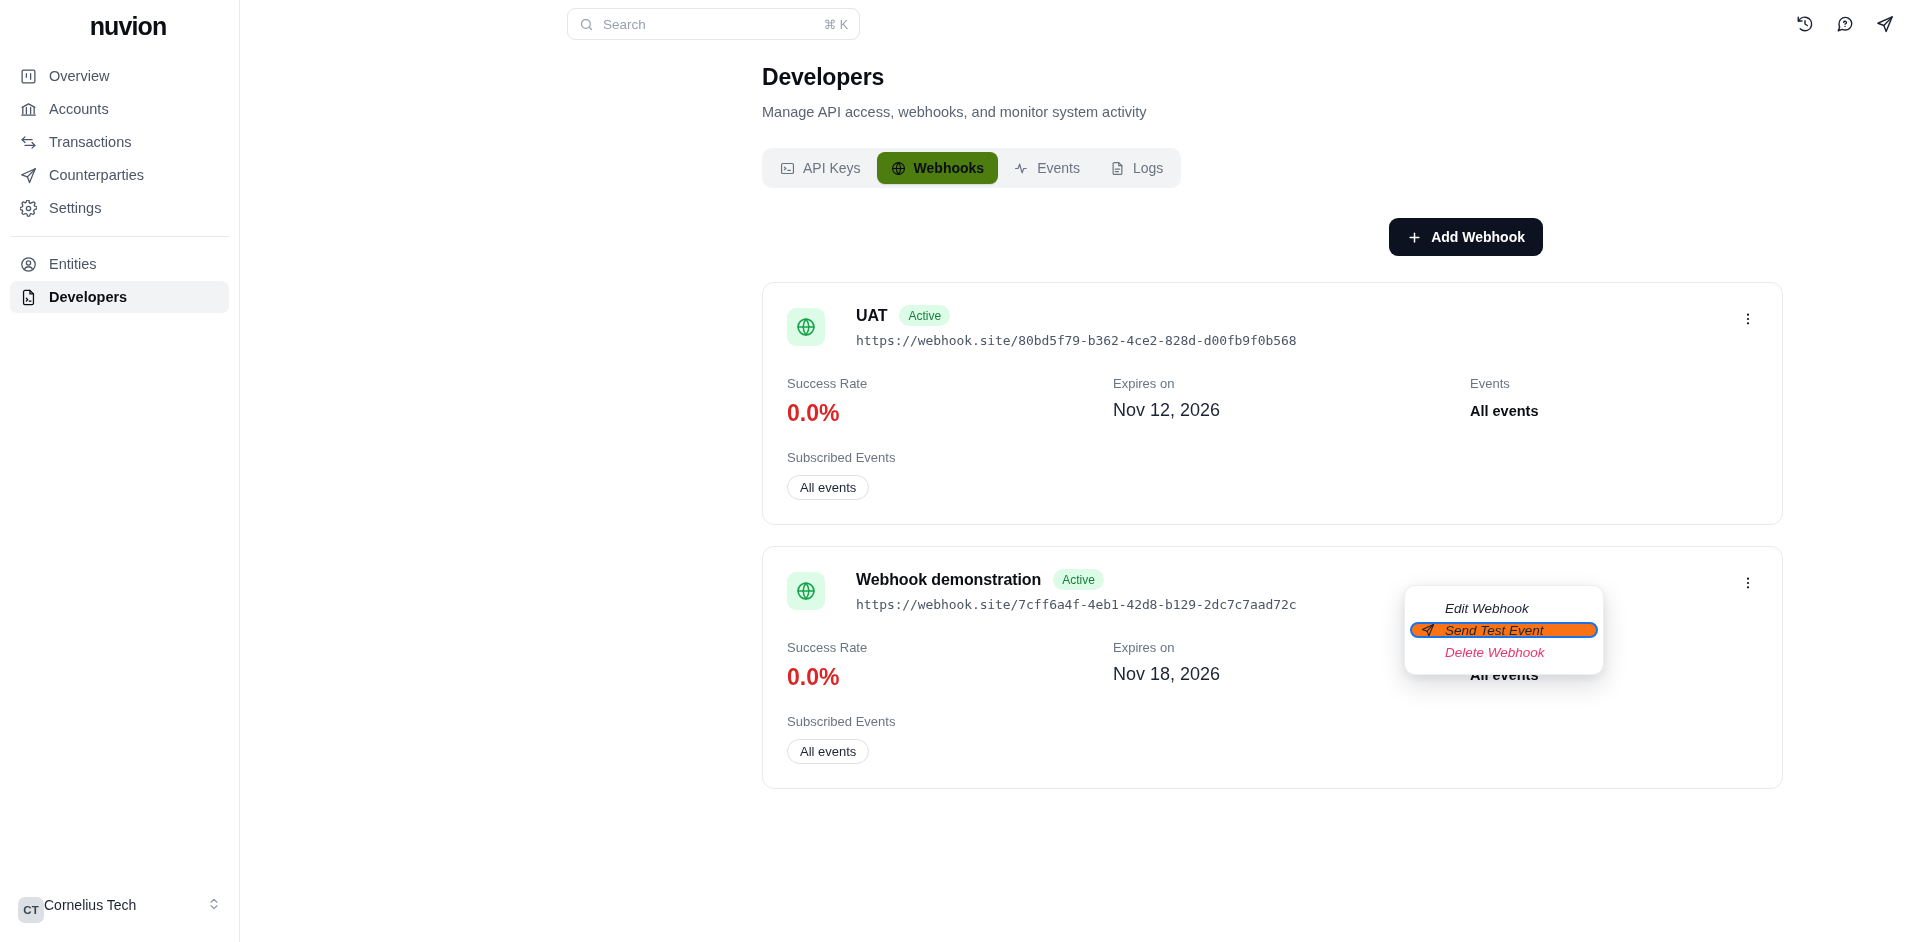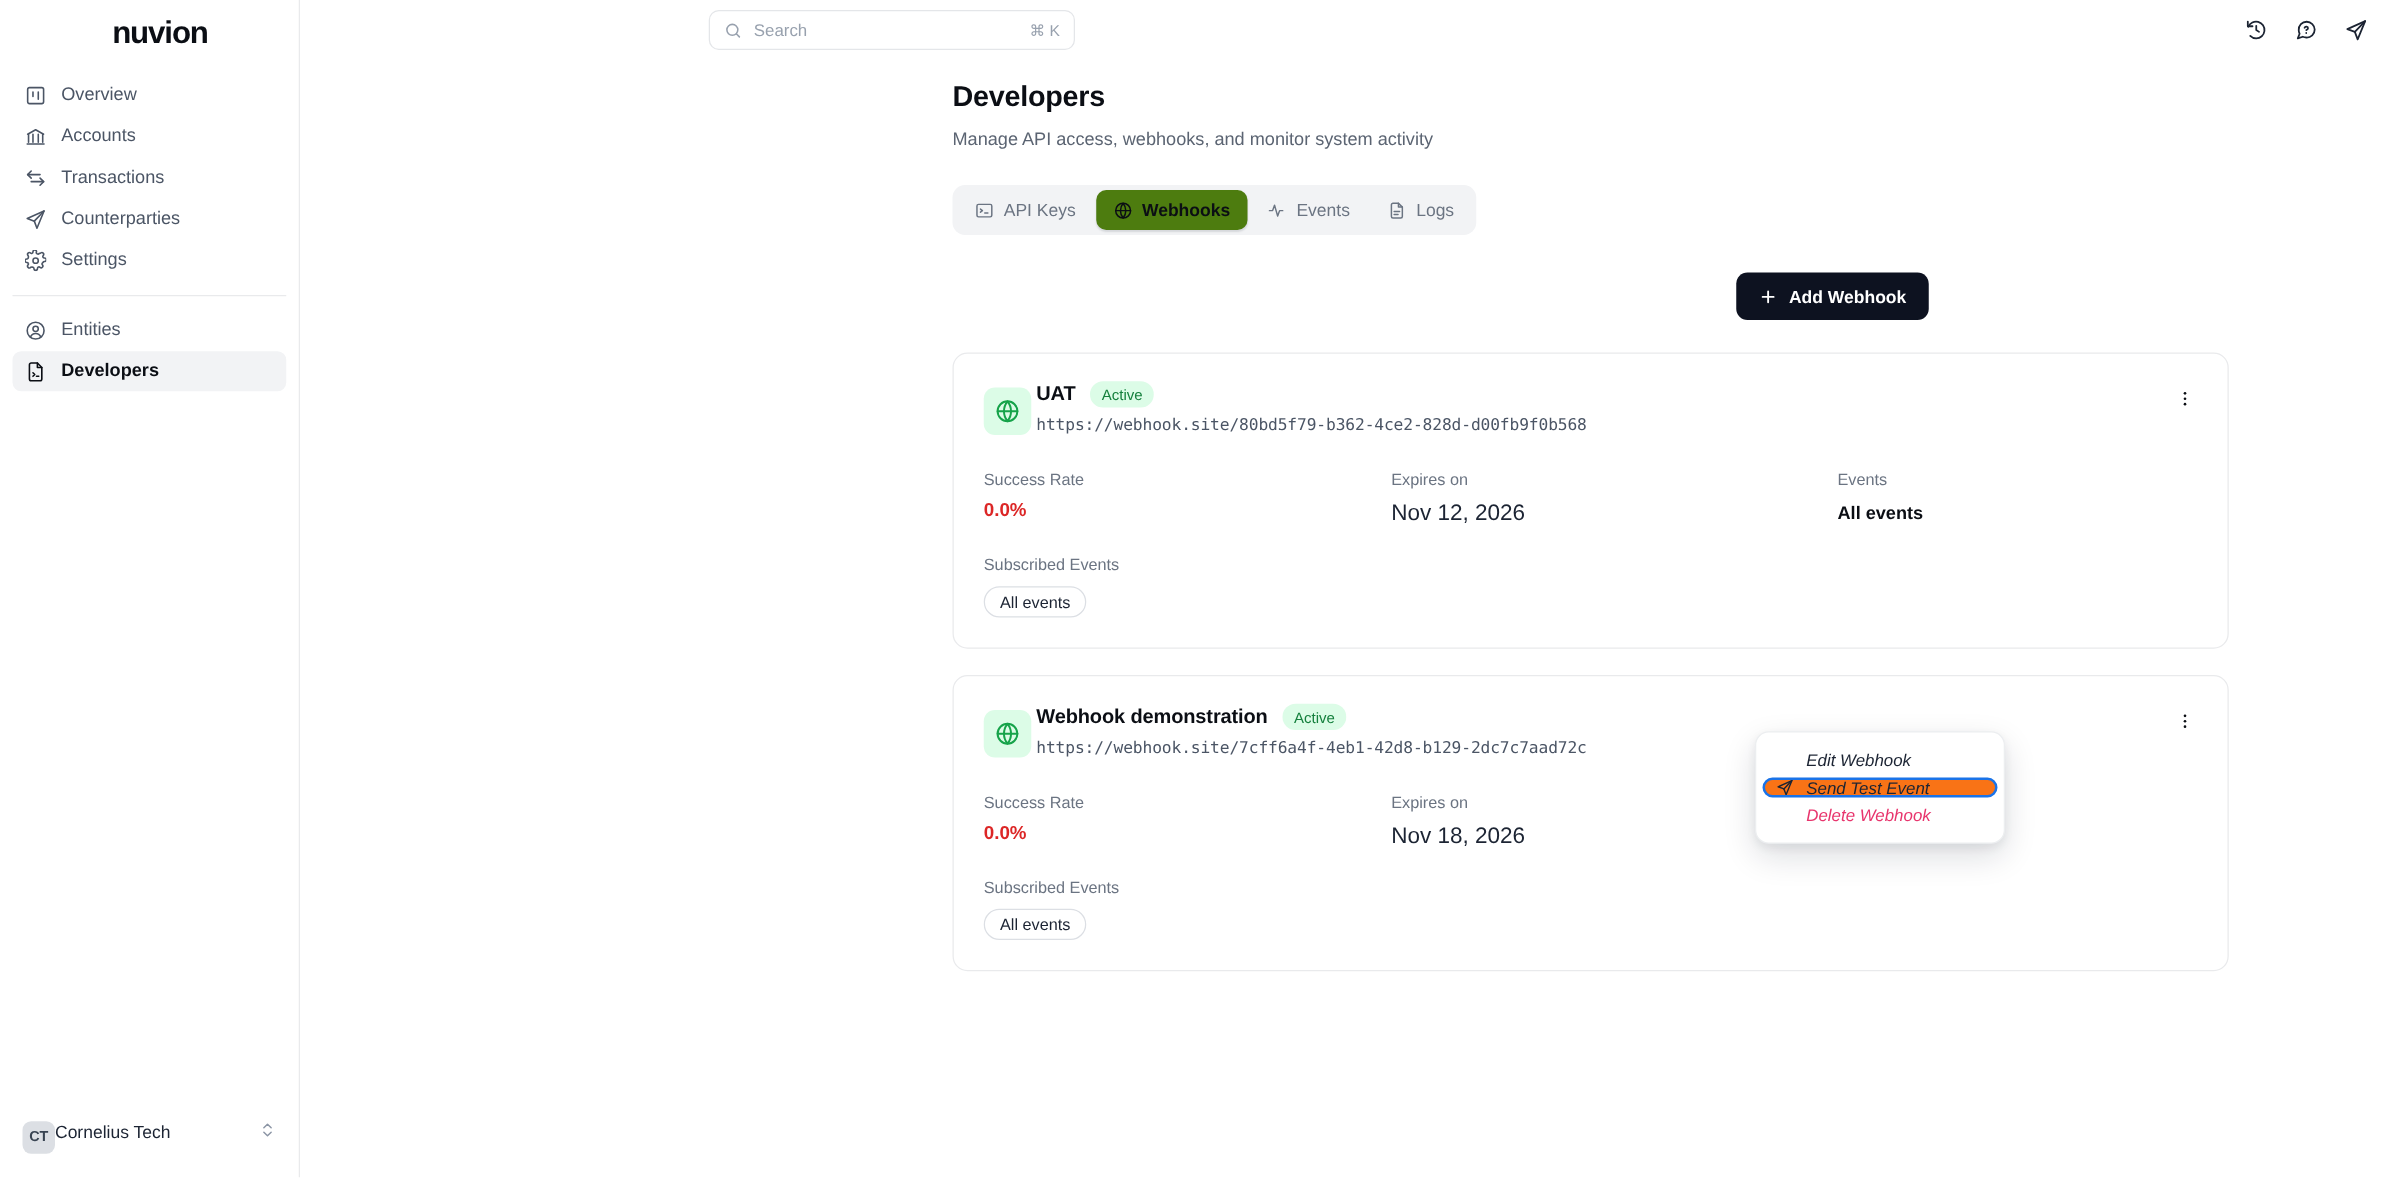--- a/index.html
+++ b/index.html
@@ -133,21 +133,21 @@
   }
   .plus { width: 15px; height: 15px; display: block; }
 
   .cards { margin: 26px 0 0 522px; width: 1021px; }
 
   .card {
     border: 1px solid #e9eaec; border-radius: 12px;
     background: #fff; padding: 22px 24px 24px 24px;
     margin-bottom: 21px; position: relative;
   }
-  .card-top { display: flex; align-items: flex-end; gap: 4px; }
+  .card-top { display: flex; align-items: center; gap: 31px; }
   .globe-badge {
     width: 38px; height: 38px; border-radius: 9px;
     background: #dcfce7; color: #16a34a;
     display: flex; align-items: center; justify-content: center;
     flex: 0 0 38px; margin-top: 1px;
   }
   .globe-badge svg { width: 20px; height: 20px; display: block; }
   .card-headtext { flex: 1 1 auto; min-width: 0; }
   .title-line { display: flex; align-items: center; gap: 12px; }
   .wh-name { font-size: 16px; font-weight: 700; color: #0b0e14; letter-spacing: -0.1px; }
@@ -171,21 +171,21 @@
     padding: 0;
   }
   .kebab svg { width: 16px; height: 16px; display: block; }
 
   .stats { display: flex; margin-top: 28px; }
   .stat { flex: 0 0 auto; }
   .stat.s1 { width: 326px; }
   .stat.s2 { width: 357px; }
   .stat-label { font-size: 13px; color: #6b7482; }
   .stat-value { margin-top: 9px; font-size: 18px; font-weight: 500; color: #1c2433; }
-  .stat-value.danger { color: #dc2626; font-weight: 600; font-size: 15px; }
+  .stat-value.danger { color: #dc2626; font-weight: 600; font-size: 23px; }
   .stat-value.bold { font-size: 14.5px; font-weight: 700; color: #0b0e14; margin-top: 12px; }
 
   .subs { margin-top: 23px; }
   .subs-label { font-size: 13px; color: #6b7482; }
   .chips { margin-top: 10px; display: flex; gap: 8px; flex-wrap: wrap; }
   .chip {
     display: inline-flex; align-items: center; height: 25px;
     padding: 0 12px; border-radius: 13px;
     border: 1px solid #dcdfe4; background: #fff;
     font-size: 13px; color: #1c2433;

